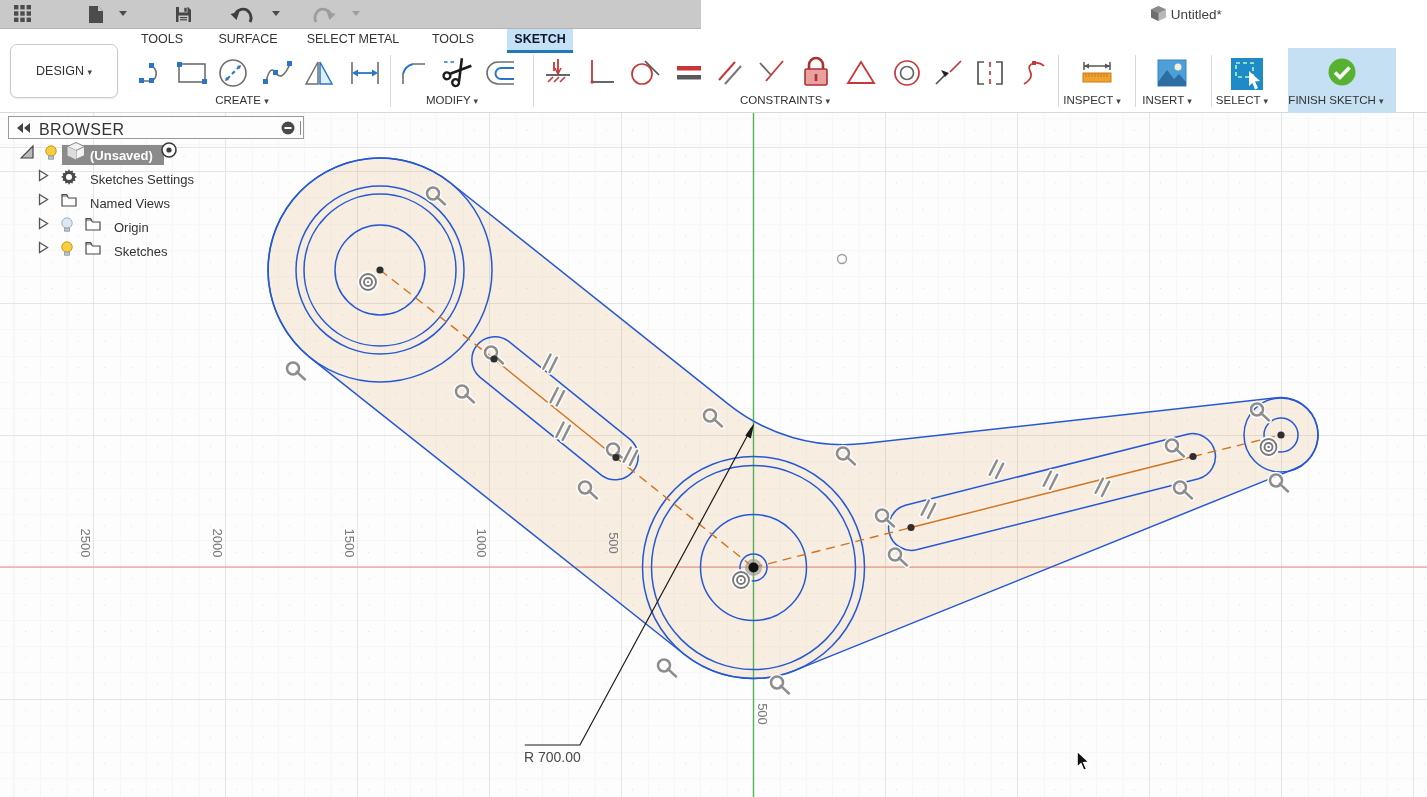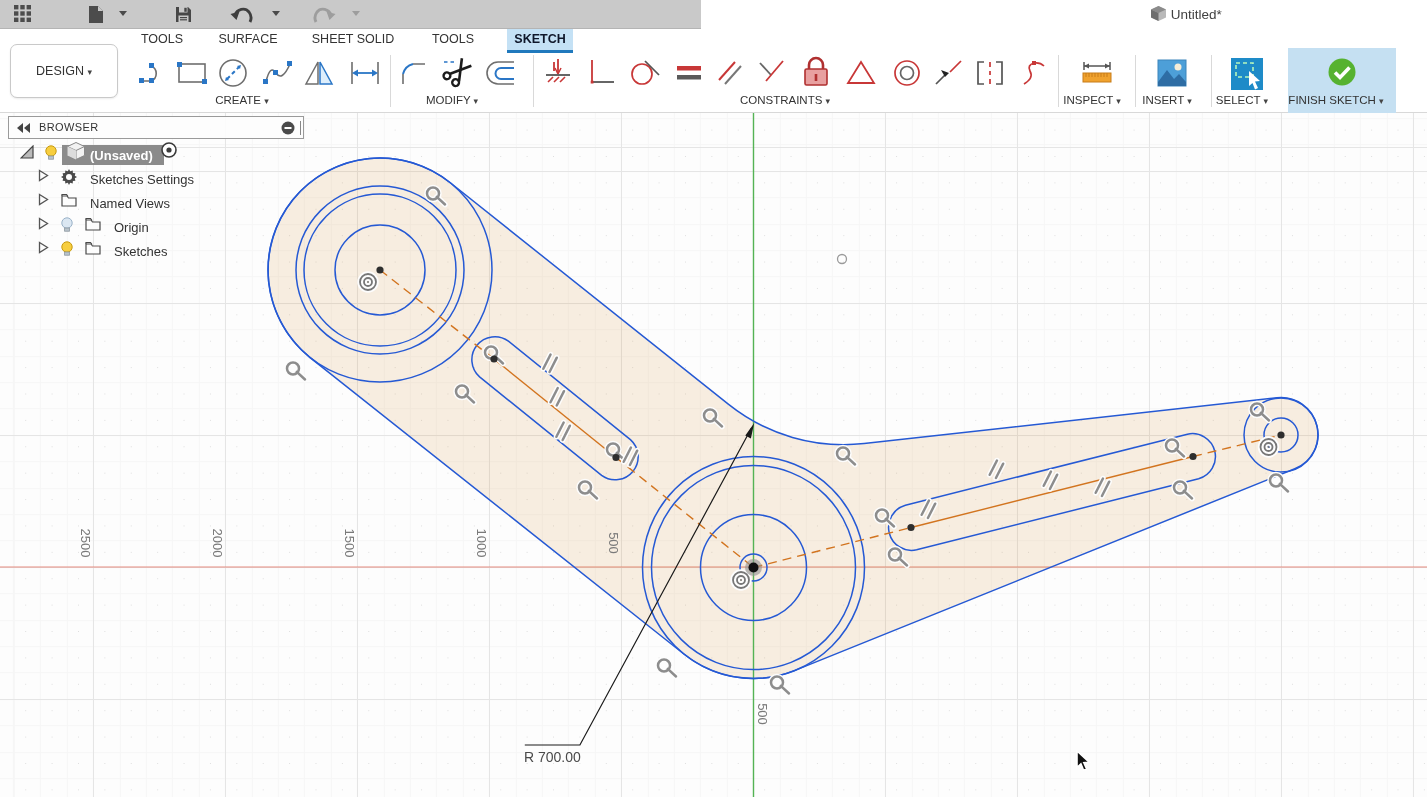--- a/index.html
+++ b/index.html
@@ -24,21 +24,21 @@
 background-image:
 radial-gradient(circle 1.3px, #dedede 54%, rgba(0,0,0,0) 56%),
 repeating-linear-gradient(to right, #e5e5e5 0 1px, rgba(0,0,0,0) 1px 132px),
 repeating-linear-gradient(to bottom, #e5e5e5 0 1px, rgba(0,0,0,0) 1px 132px),
 repeating-linear-gradient(to right, #f6f6f6 0 1px, rgba(0,0,0,0) 1px 26.4px),
 repeating-linear-gradient(to bottom, #f6f6f6 0 1px, rgba(0,0,0,0) 1px 26.4px);
 background-position:12.5px 3.9px, 93px 0, 0 58px, 13.8px 0, 0 5.2px;
 background-size:26.4px 26.4px, auto, auto, auto, auto}
 #sk{position:absolute;left:0;top:0}
 #browser{position:absolute;left:8px;top:116px;width:296px;height:23px;background:rgba(253,253,253,0.92);border:1px solid #9a9a9a;z-index:6}
-#browser .bt{position:absolute;left:30px;top:4px;font-size:11px;color:#333;letter-spacing:0.4px}
+#browser .bt{position:absolute;left:30px;top:4px;font-size:16px;color:#333;letter-spacing:0.4px}
 .trow{position:absolute;font-size:13px;color:#333;z-index:6}
 .trow svg{position:absolute;top:-4px}
 #cursor{position:absolute;left:1075px;top:749px;z-index:9}
 </style></head>
 <body>
 <div id="app">
 <div id="canvas">
 <svg id="sk" width="1427" height="684" viewBox="0 113 1427 684">
 <style>
 .bl{fill:none;stroke:#2559d4;stroke-width:1.5}
@@ -283,21 +283,21 @@
 <div class="tcar" style="left:352px;border-top-color:#9d9d9d"></div>
 </div>
 <div id="title"><svg width="17" height="17" viewBox="0 0 17 17" style="vertical-align:-3px">
         <path d="M8.5 1 L16 4.5 L16 12.5 L8.5 16 L1 12.5 L1 4.5 Z" fill="#b9b9b9"></path>
         <path d="M1 4.5 L8.5 8 L16 4.5 L8.5 1 Z" fill="#8b8b8b"></path>
         <path d="M8.5 8 L8.5 16 L1 12.5 L1 4.5 Z" fill="#6e6e6e"></path>
       </svg> Untitled*</div>
 <div id="tabs">
 <div class="tab" style="left:122px;width:80px">TOOLS</div>
 <div class="tab" style="left:208px;width:80px">SURFACE</div>
-<div class="tab" style="left:303px;width:100px">SHEET SOLID</div>
+<div class="tab" style="left:303px;width:100px">SELECT METAL</div>
 <div class="tab" style="left:413px;width:80px">TOOLS</div>
 <div id="sktab">SKETCH</div>
       <div id="skline"></div>
 </div>
 <div id="ribbon">
       <div id="finhl"></div>
       <svg class="ric" style="left:137px" width="36" height="40" viewBox="0 0 36 40">
         <path d="M5 27 L14 27 A8 8 0 0 0 14 12" fill="none" stroke="#6e6e6e" stroke-width="1.6"></path>
 <rect x="2" y="24" width="5" height="5" fill="#2a76c6"></rect>
         <rect x="12" y="24" width="5" height="5" fill="#2a76c6"></rect>

